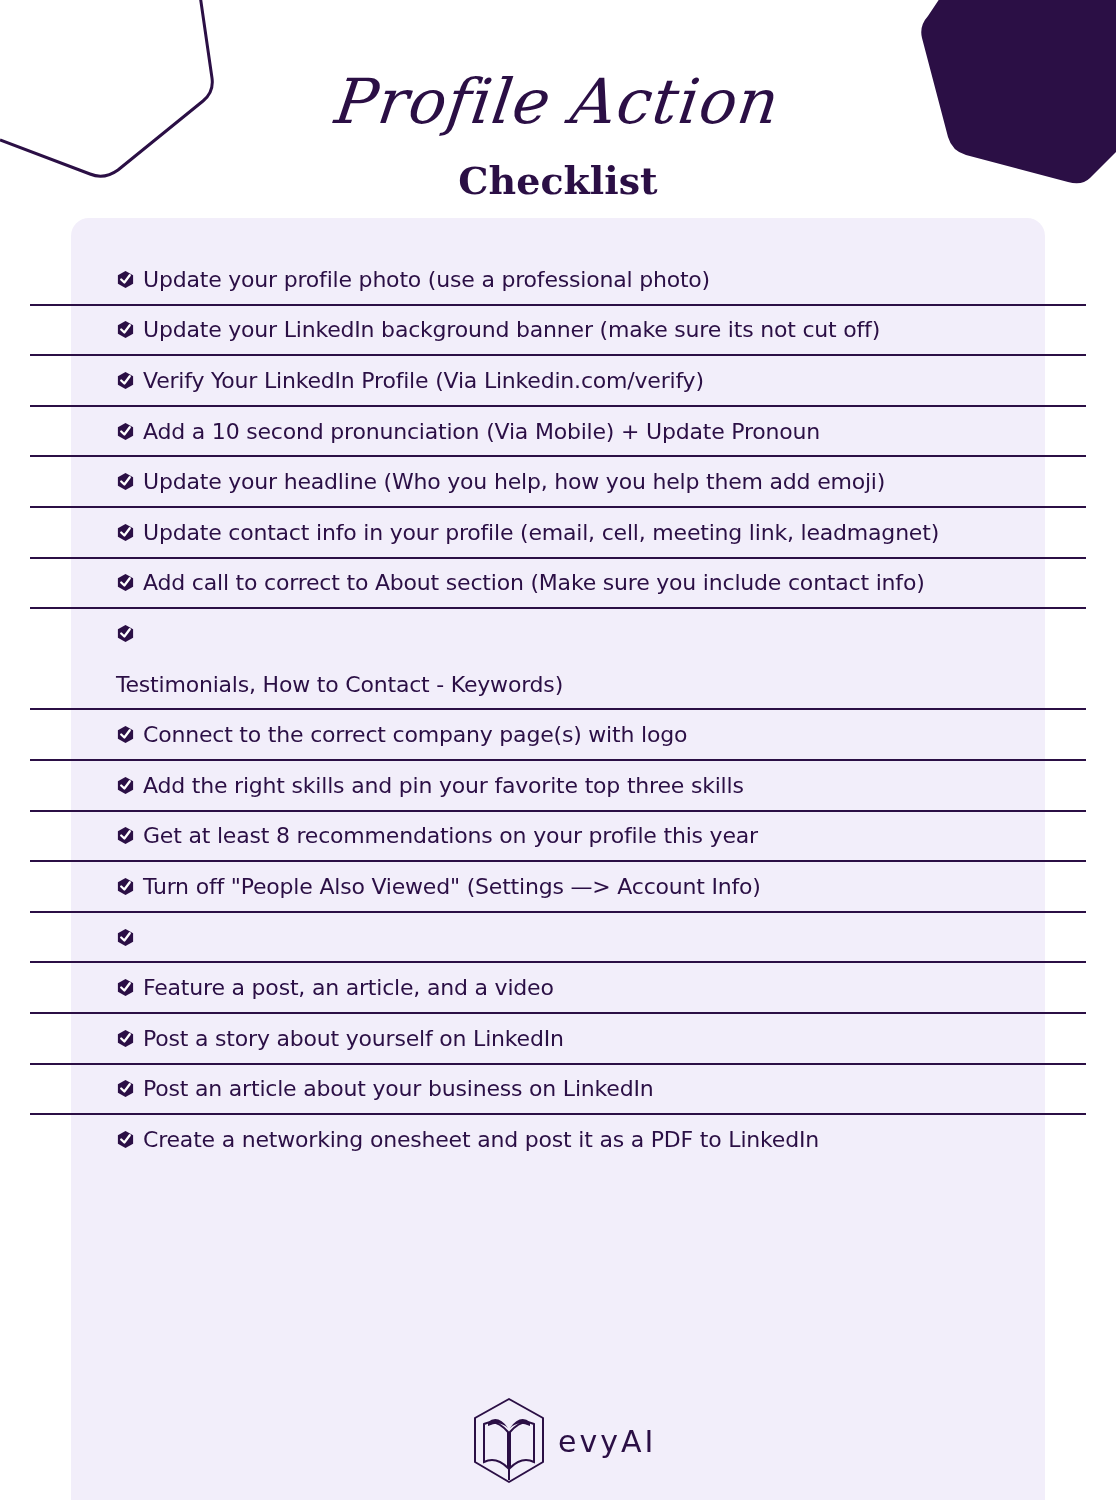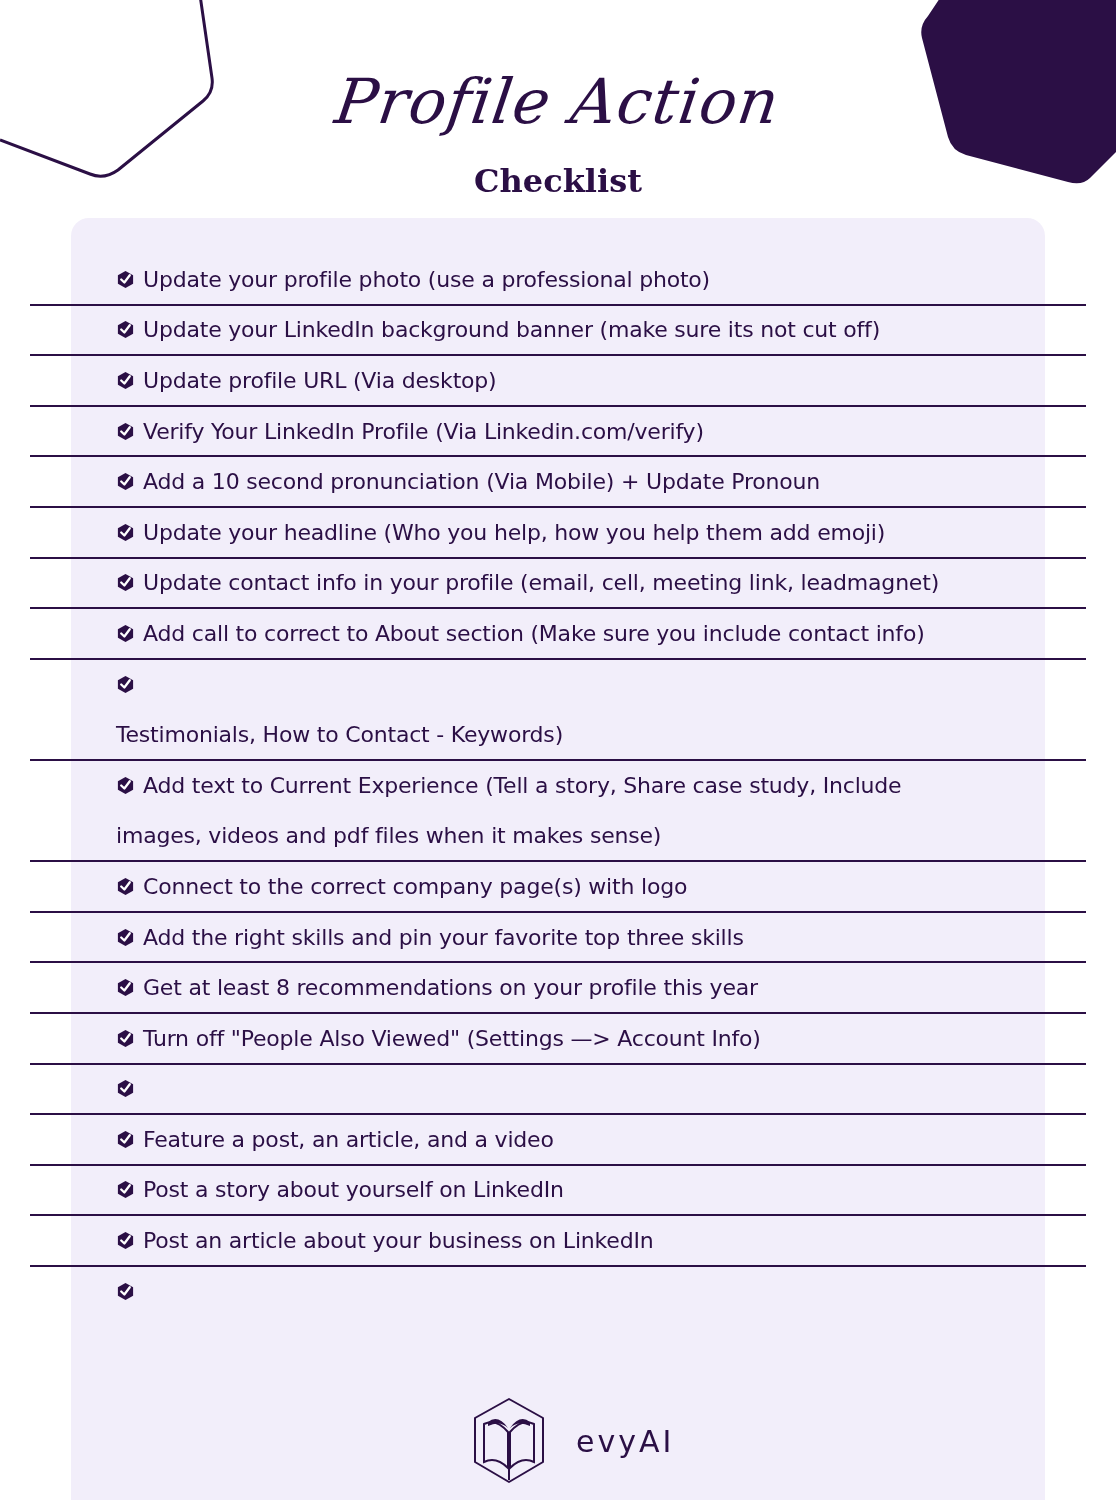--- a/index.html
+++ b/index.html
@@ -10,21 +10,21 @@
   .deco-outline { position: absolute; left: 0; top: 0; }
   .deco-solid { position: absolute; left: 900px; top: 0; }
   .title-wrap { position: absolute; left: 0; top: 62px; width: 1116px; text-align: center; }
   .script-title {
     font-family: "DejaVu Serif", serif; font-style: italic; font-weight: normal;
     font-size: 62px; line-height: 80px; color: #2b0f45; letter-spacing: 1px;
     transform: skewX(-8deg); display: inline-block;
   }
   .sub-title {
     position: absolute; left: 0; top: 158px; width: 1116px; text-align: center;
-    font-family: "DejaVu Serif", serif; font-weight: bold; font-size: 32px; line-height: 46px; color: #2b0f45;
+    font-family: "DejaVu Serif", serif; font-weight: bold; font-size: 38px; line-height: 46px; color: #2b0f45;
   }
   .card {
     position: absolute; left: 71px; top: 218px; width: 974px; height: 1300px;
     background: #f2eefa; border-radius: 18px;
   }
   .list { position: absolute; left: 0; top: 254px; width: 1008px; }
   .row { position: relative; }
   .row .line {
     display: flex; align-items: center; height: 50.6px; padding-left: 116px;
     font-family: "DejaVu Sans", sans-serif; font-size: 22px; color: #2b0f45; white-space: nowrap;
@@ -32,21 +32,21 @@
   }
   .row .line.cont { }
   .row .divider {
     position: absolute; left: 30px; width: 1056px; bottom: -1px; height: 2px; background: #2b0f45;
   }
   .check { width: 19px; height: 19px; margin-right: 8px; flex: 0 0 19px; }
   .logo {
     position: absolute; left: 470px; top: 1396px; display: flex; align-items: center;
   }
   .logo-text {
-    font-family: "DejaVu Sans", sans-serif; font-size: 30px; color: #2b0f45; margin-left: 28px; letter-spacing: 3px;
+    font-family: "DejaVu Sans", sans-serif; font-size: 30px; color: #2b0f45; margin-left: 10px; letter-spacing: 3px;
   }
 </style>
 </head>
 <body>
 
 <svg class="deco-outline" width="230" height="190" viewBox="0 0 230 190">
   <path d="M200 -5 L212 78 Q214 92 203 101 L118 170 Q104 180 90 174 L0 140" fill="none" stroke="#2b0f45" stroke-width="3" stroke-linejoin="round"></path>
 </svg>
 
 <svg class="deco-solid" width="216" height="190" viewBox="0 0 216 190">
@@ -80,30 +80,20 @@
         <span>Update your LinkedIn background banner (make sure its not cut off)</span>
       </div>
       <div class="divider"></div>
     </div>
     <div class="row">
       <div class="line">
         <svg class="check" viewBox="0 0 20 20">
           <path d="M10 1 L18 5.5 L18 14.5 L10 19 L2 14.5 L2 5.5 Z" fill="#2b0f45"></path>
           <path d="M5.5 10 L8.8 13.2 L14.5 5.5" fill="none" stroke="#ffffff" stroke-width="2.4" stroke-linecap="round" stroke-linejoin="round"></path>
         </svg>
-        <span>Update profile URL (Via desktop)</span>
-      </div>
-      <div class="divider"></div>
-    </div>
-    <div class="row">
-      <div class="line">
-        <svg class="check" viewBox="0 0 20 20">
-          <path d="M10 1 L18 5.5 L18 14.5 L10 19 L2 14.5 L2 5.5 Z" fill="#2b0f45"></path>
-          <path d="M5.5 10 L8.8 13.2 L14.5 5.5" fill="none" stroke="#ffffff" stroke-width="2.4" stroke-linecap="round" stroke-linejoin="round"></path>
-        </svg>
         <span>Verify Your LinkedIn Profile (Via Linkedin.com/verify)</span>
       </div>
       <div class="divider"></div>
     </div>
     <div class="row">
       <div class="line">
         <svg class="check" viewBox="0 0 20 20">
           <path d="M10 1 L18 5.5 L18 14.5 L10 19 L2 14.5 L2 5.5 Z" fill="#2b0f45"></path>
           <path d="M5.5 10 L8.8 13.2 L14.5 5.5" fill="none" stroke="#ffffff" stroke-width="2.4" stroke-linecap="round" stroke-linejoin="round"></path>
         </svg>
@@ -152,33 +142,20 @@
         <span>Testimonials, How to Contact - Keywords)</span>
       </div>
       <div class="divider"></div>
     </div>
     <div class="row">
       <div class="line">
         <svg class="check" viewBox="0 0 20 20">
           <path d="M10 1 L18 5.5 L18 14.5 L10 19 L2 14.5 L2 5.5 Z" fill="#2b0f45"></path>
           <path d="M5.5 10 L8.8 13.2 L14.5 5.5" fill="none" stroke="#ffffff" stroke-width="2.4" stroke-linecap="round" stroke-linejoin="round"></path>
         </svg>
-        <span>Add text to Current Experience (Tell a story, Share case study, Include</span>
-      </div>
-      <div class="line cont">
-        <span>images, videos and pdf files when it makes sense)</span>
-      </div>
-      <div class="divider"></div>
-    </div>
-    <div class="row">
-      <div class="line">
-        <svg class="check" viewBox="0 0 20 20">
-          <path d="M10 1 L18 5.5 L18 14.5 L10 19 L2 14.5 L2 5.5 Z" fill="#2b0f45"></path>
-          <path d="M5.5 10 L8.8 13.2 L14.5 5.5" fill="none" stroke="#ffffff" stroke-width="2.4" stroke-linecap="round" stroke-linejoin="round"></path>
-        </svg>
         <span>Connect to the correct company page(s) with logo</span>
       </div>
       <div class="divider"></div>
     </div>
     <div class="row">
       <div class="line">
         <svg class="check" viewBox="0 0 20 20">
           <path d="M10 1 L18 5.5 L18 14.5 L10 19 L2 14.5 L2 5.5 Z" fill="#2b0f45"></path>
           <path d="M5.5 10 L8.8 13.2 L14.5 5.5" fill="none" stroke="#ffffff" stroke-width="2.4" stroke-linecap="round" stroke-linejoin="round"></path>
         </svg>
@@ -244,20 +221,21 @@
         <span>Post an article about your business on LinkedIn</span>
       </div>
       <div class="divider"></div>
     </div>
     <div class="row last">
       <div class="line">
         <svg class="check" viewBox="0 0 20 20">
           <path d="M10 1 L18 5.5 L18 14.5 L10 19 L2 14.5 L2 5.5 Z" fill="#2b0f45"></path>
           <path d="M5.5 10 L8.8 13.2 L14.5 5.5" fill="none" stroke="#ffffff" stroke-width="2.4" stroke-linecap="round" stroke-linejoin="round"></path>
         </svg>
+        <span>Create a networking onesheet and post it as a PDF to LinkedIn</span>
       </div>
     </div>
   </div>
 
 <div class="logo">
   <svg width="78" height="90" viewBox="0 0 78 90">
     <path d="M39 3 L73 22 L73 66 L39 86 L5 66 L5 22 Z" fill="none" stroke="#2b0f45" stroke-width="2" stroke-linejoin="round"></path>
     <path d="M14 28 Q26 22 38 36 L38 72 Q26 60 14 66 Z" fill="none" stroke="#2b0f45" stroke-width="2"></path>
     <path d="M64 28 Q52 22 40 36 L40 72 Q52 60 64 66 Z" fill="none" stroke="#2b0f45" stroke-width="2"></path>
     <path d="M18 26 Q28 18 38 32 Q30 24 18 30 Z" fill="#2b0f45"></path>

